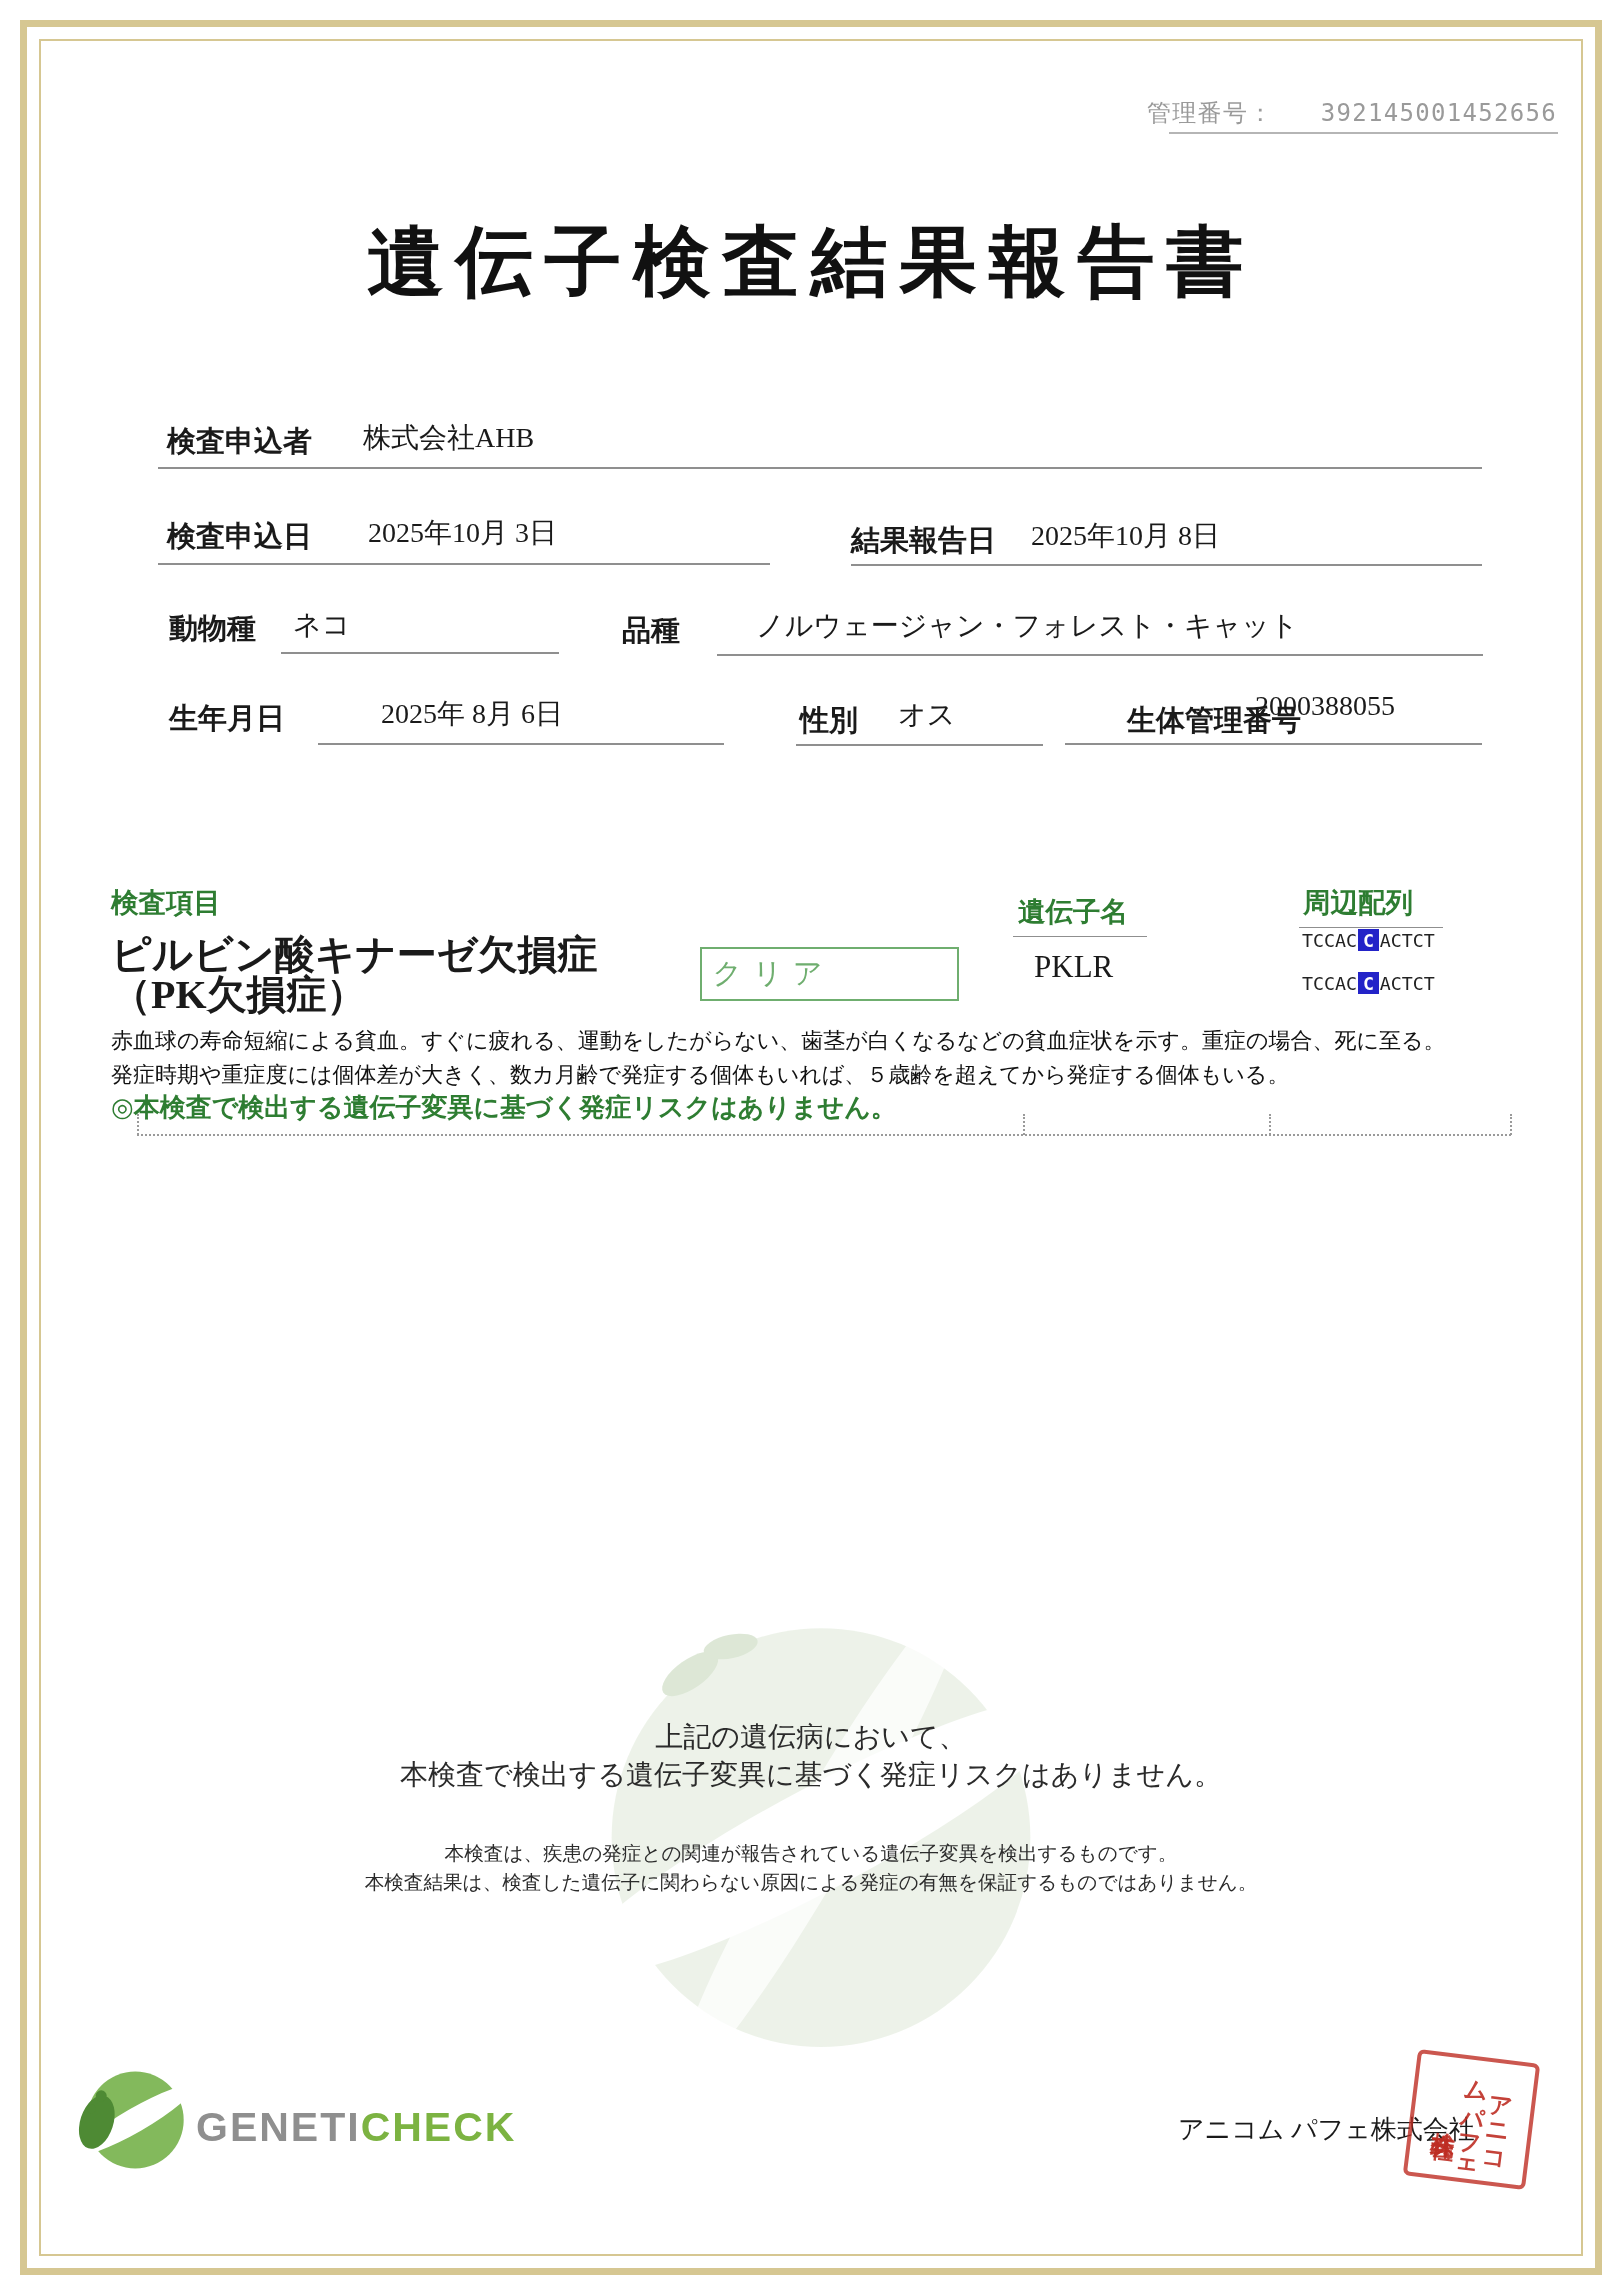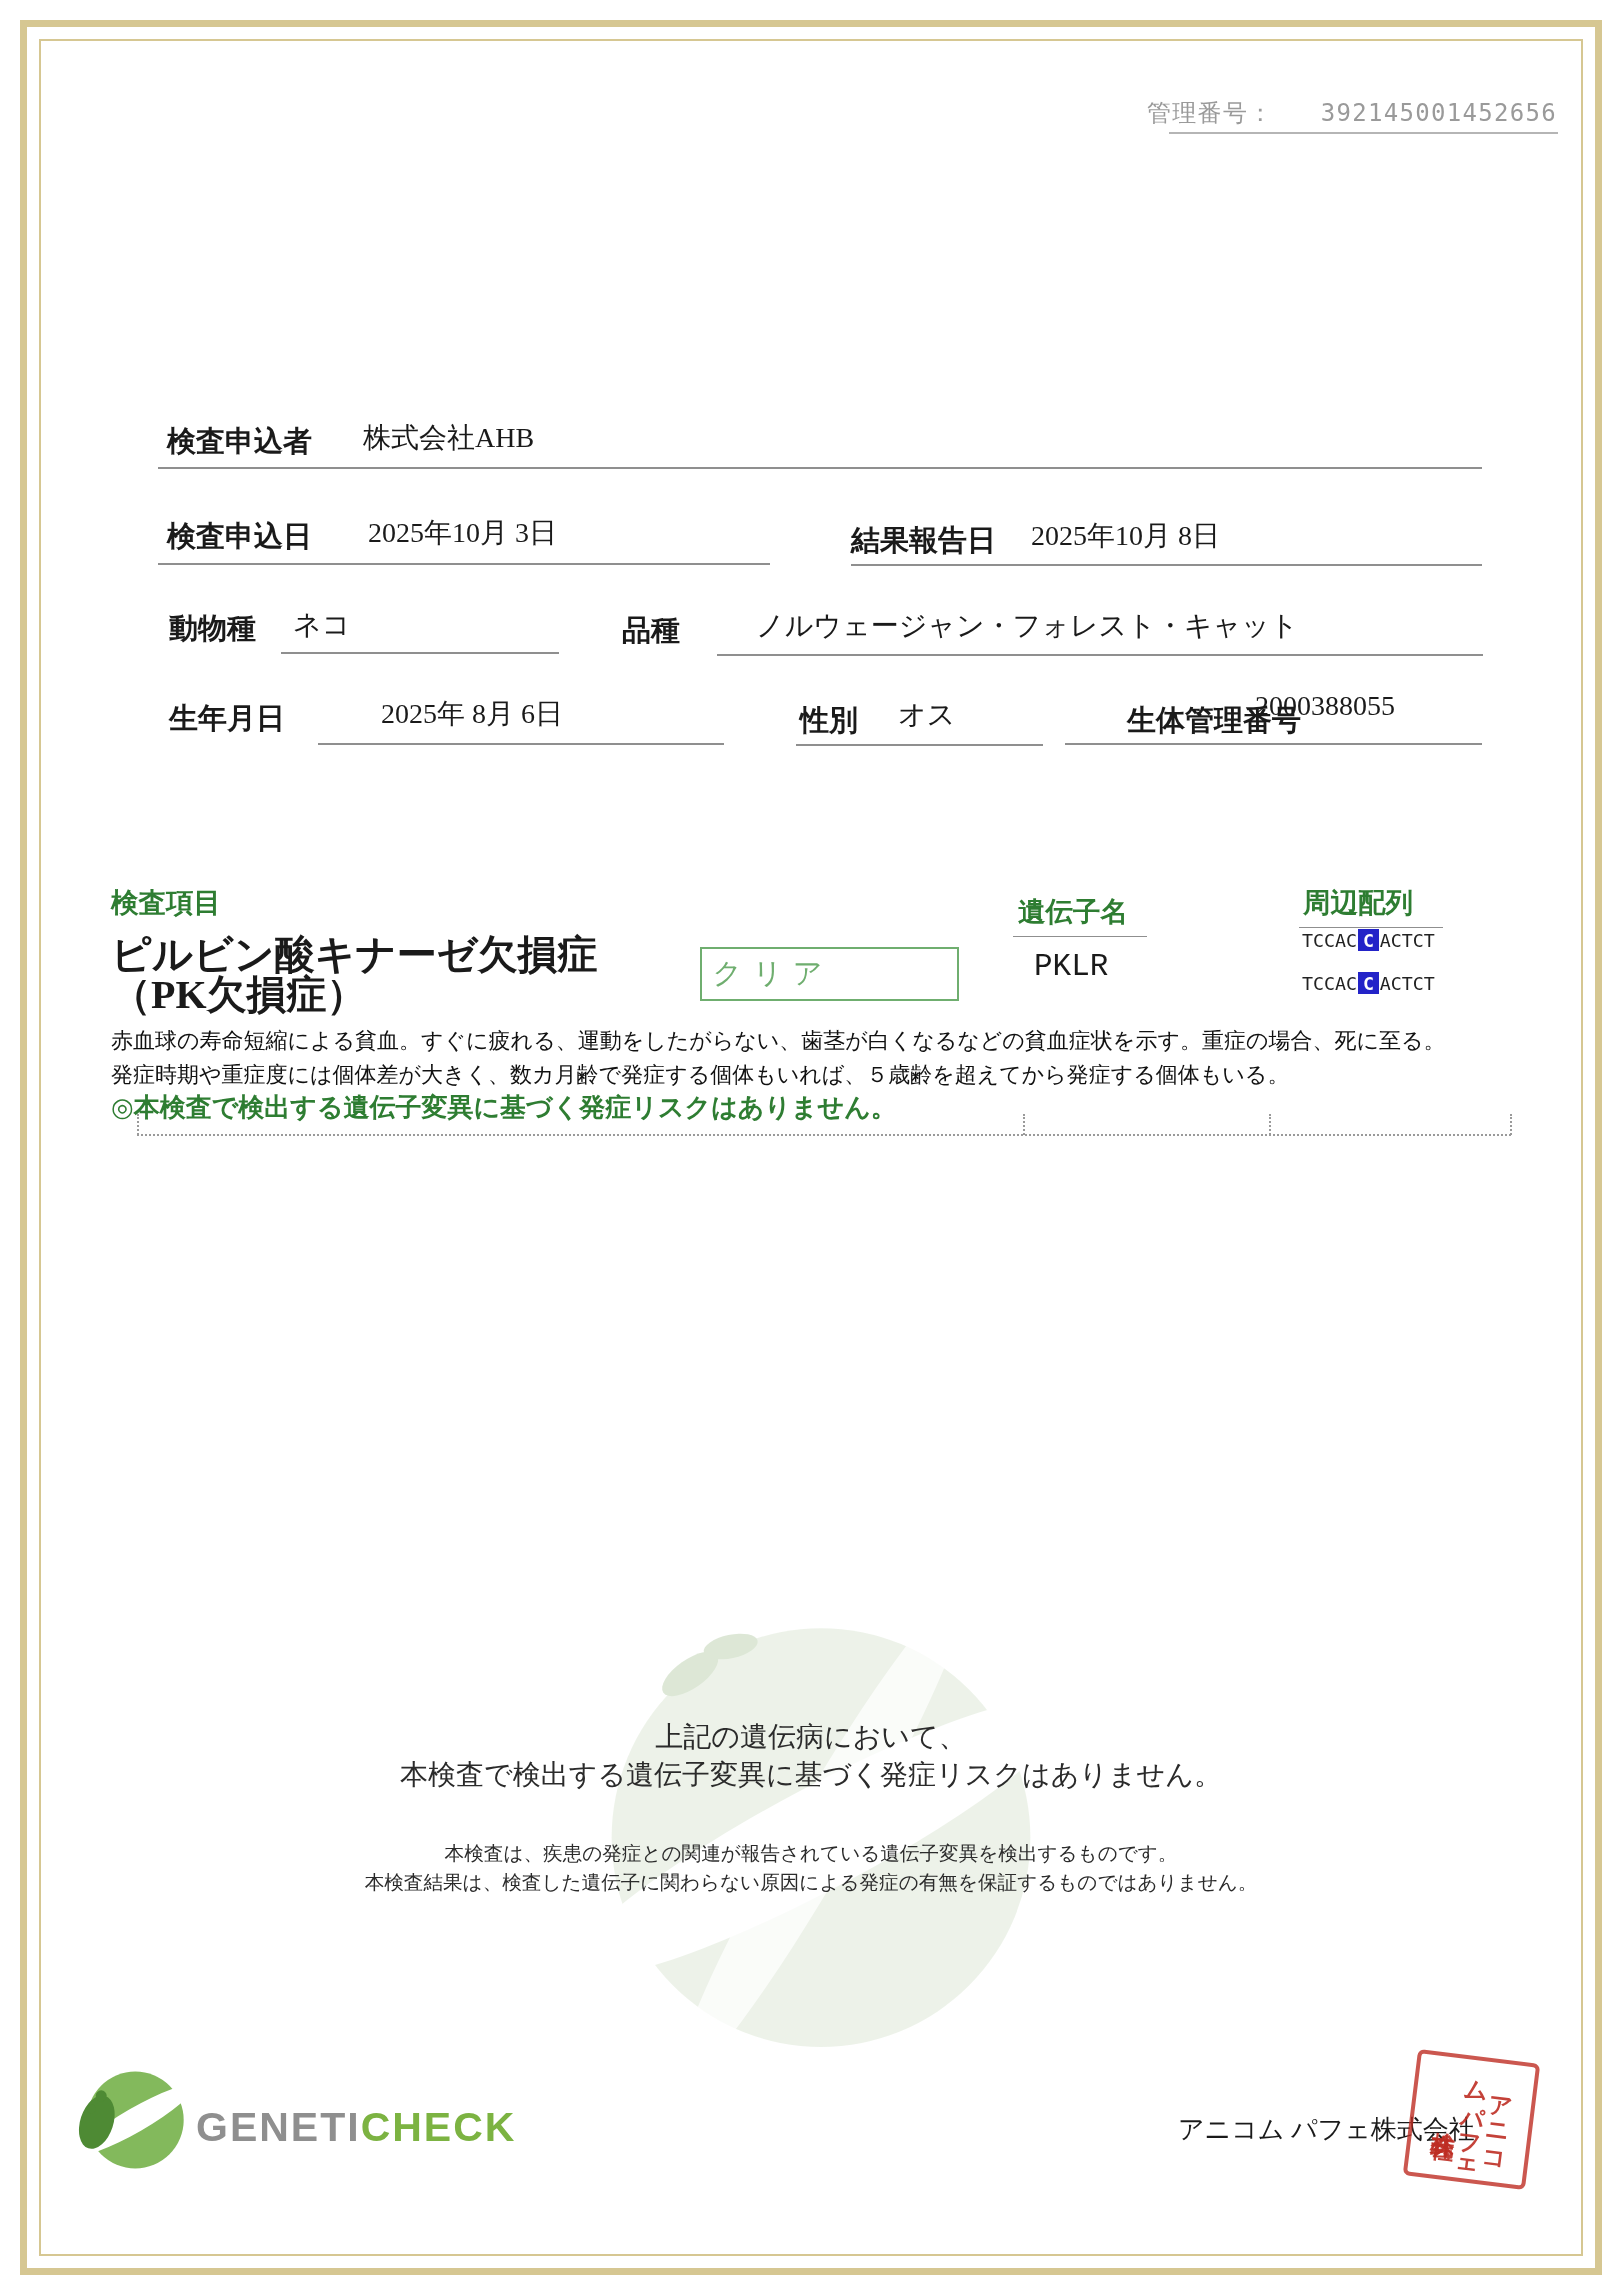--- a/index.html
+++ b/index.html
@@ -28,21 +28,21 @@
   .flabel{font-size:29px;font-weight:bold;white-space:nowrap;}
   .fvalue{font-size:28px;white-space:nowrap;}
   .uline{height:2px;background:#8f8f8f;}
 
   
   .green-h{font-size:27.5px;font-weight:bold;color:#2e7d32;white-space:nowrap;}
   .disease{font-size:40px;font-weight:bold;white-space:nowrap;}
   .status-box{left:700px;top:947px;width:255px;height:50px;border:2px solid #6fae6f;
               display:flex;align-items:center;justify-content:flex-start;}
   .status-box span{font-size:29px;letter-spacing:10.5px;color:#6fae6f;padding-left:10.5px;}
-  .gene{font-size:31px;white-space:nowrap;font-family:Liberation Mono, monospace;}
+  .gene{font-size:31px;white-space:nowrap;}
   .seq{font-family:"DejaVu Sans Mono","Liberation Mono",monospace;font-size:18.3px;color:#222;
        white-space:nowrap;display:flex;align-items:center;}
   .seq .var{background:#2323c8;color:#ffffff;padding:0.7px 4.6px;margin:0 1.3px;font-weight:bold;}
   .desc{font-size:22px;color:#111;white-space:nowrap;}
   .desc-risk{font-size:26px;font-weight:bold;color:#2e7d32;white-space:nowrap;}
   .dot-h{top:1134px;left:137px;width:1374px;border-top:2px dotted #9a9a9a;height:0;}
   .dot-v{top:1114px;height:21px;width:0;border-left:2px dotted #9a9a9a;}
 
   
   .watermark{left:592px;top:1602px;width:458px;height:458px;opacity:0.55;}
@@ -73,20 +73,21 @@
   <div class="frame-outer"></div>
   <div class="frame-inner"></div>
 
   <div class="abs mgmt">
     <span>管理番号：</span>
     <span>&nbsp;</span>
     <span>392145001452656</span>
   </div>
   <div class="abs mgmt-line"></div>
 
+  <div class="abs doc-title">遺伝子検査結果報告書</div>
 
   <div class="abs flabel" style="left:167px;top:422px;">検査申込者</div>
   <div class="abs fvalue" style="left:363px;top:419px;">株式会社AHB</div>
   <div class="abs uline" style="left:158px;top:467px;width:1324px;"></div>
 
   <div class="abs flabel" style="left:167px;top:517px;">検査申込日</div>
   <div class="abs fvalue" style="left:368px;top:514px;">2025年10月 3日</div>
   <div class="abs uline" style="left:158px;top:563px;width:612px;"></div>
 
   <div class="abs flabel" style="left:851px;top:521px;">結果報告日</div>

